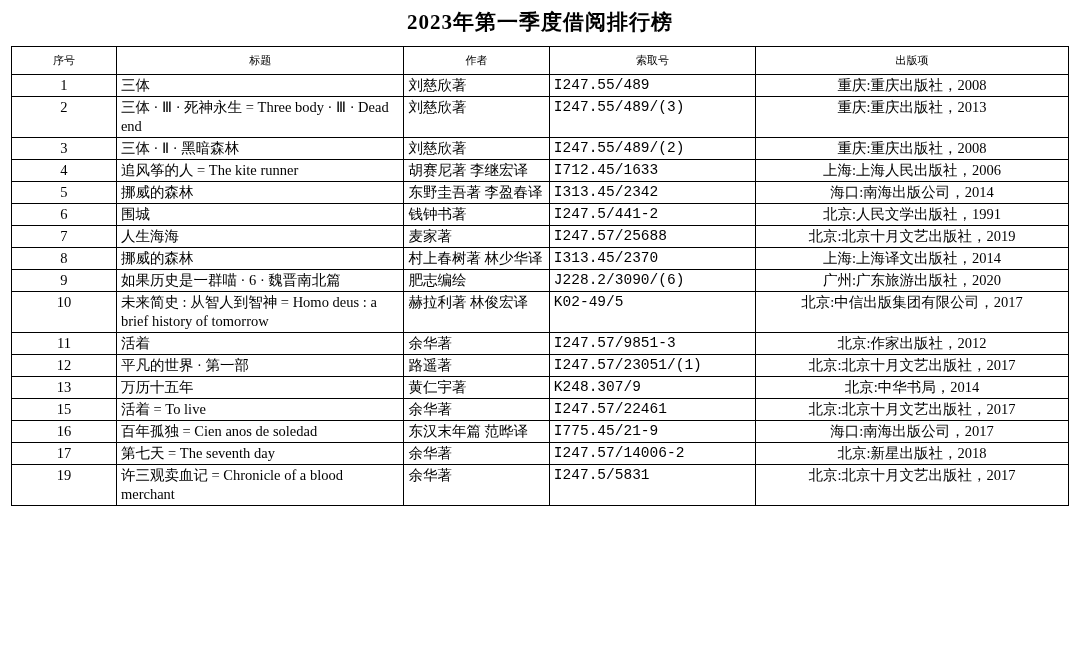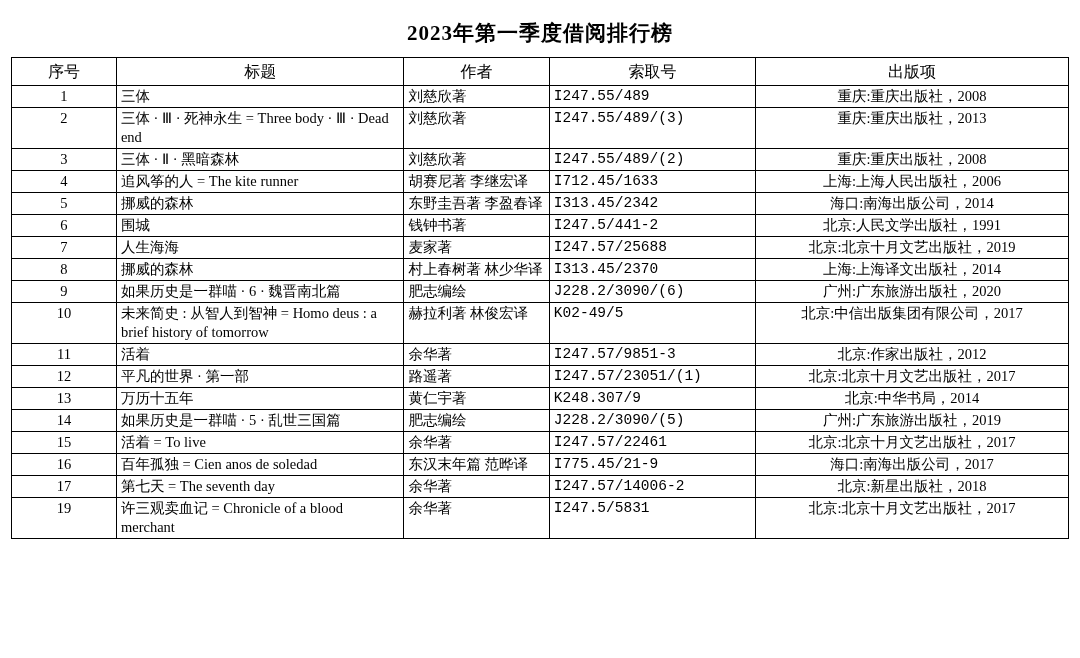--- a/index.html
+++ b/index.html
@@ -19,21 +19,21 @@
     height: 658px;
     position: relative;
     box-sizing: border-box;
   }
   .doc-title {
     text-align: center;
     font-family: "Liberation Serif", serif;
     font-weight: bold;
     font-size: 21px;
     letter-spacing: 1px;
-    padding-top: 19px;
+    padding-top: 8px;
     padding-bottom: 10px;
     color: #000;
   }
   table.rank-table {
     border-collapse: collapse;
     width: 1058px;
     margin: 0 11px;
     table-layout: fixed;
   }
   table.rank-table th,
@@ -41,21 +41,21 @@
     border: 1px solid #000000;
     padding: 1px 4px;
     font-size: 14.5px;
     line-height: 19px;
     vertical-align: top;
     word-break: break-word;
   }
   table.rank-table thead th {
     text-align: center;
     font-weight: normal;
-    font-size: 16px;
+    font-size: 11px;
     height: 25px;
     vertical-align: middle;
     font-family: Liberation Serif, serif;
   }
   .col-no    { width: 9.5%;  text-align: center; }
   .col-title { width: 27.5%; }
   .col-author{ width: 13.5%; }
   .col-call  { width: 19.5%; font-family: "Liberation Mono", monospace; font-size: 13.5px; }
   .col-pub   { width: 30%;  text-align: center; }
   td.col-no { vertical-align: middle; text-align: center; }
@@ -167,27 +167,20 @@
           <td class="col-pub cjk">北京:北京十月文艺出版社，2017</td>
         </tr>
         <tr>
           <td class="col-no">13</td>
           <td class="col-title cjk">万历十五年</td>
           <td class="col-author cjk">黄仁宇著</td>
           <td class="col-call">K248.307/9</td>
           <td class="col-pub cjk">北京:中华书局，2014</td>
         </tr>
         <tr>
-          <td class="col-no">14</td>
-          <td class="col-title cjk">如果历史是一群喵 · 5 · 乱世三国篇</td>
-          <td class="col-author cjk">肥志编绘</td>
-          <td class="col-call">J228.2/3090/(5)</td>
-          <td class="col-pub cjk">广州:广东旅游出版社，2019</td>
-        </tr>
-        <tr>
           <td class="col-no">15</td>
           <td class="col-title cjk">活着 = To live</td>
           <td class="col-author cjk">余华著</td>
           <td class="col-call">I247.57/22461</td>
           <td class="col-pub cjk">北京:北京十月文艺出版社，2017</td>
         </tr>
         <tr>
           <td class="col-no">16</td>
           <td class="col-title cjk">百年孤独 = Cien anos de soledad</td>
           <td class="col-author cjk">东汉末年篇 范晔译</td>

